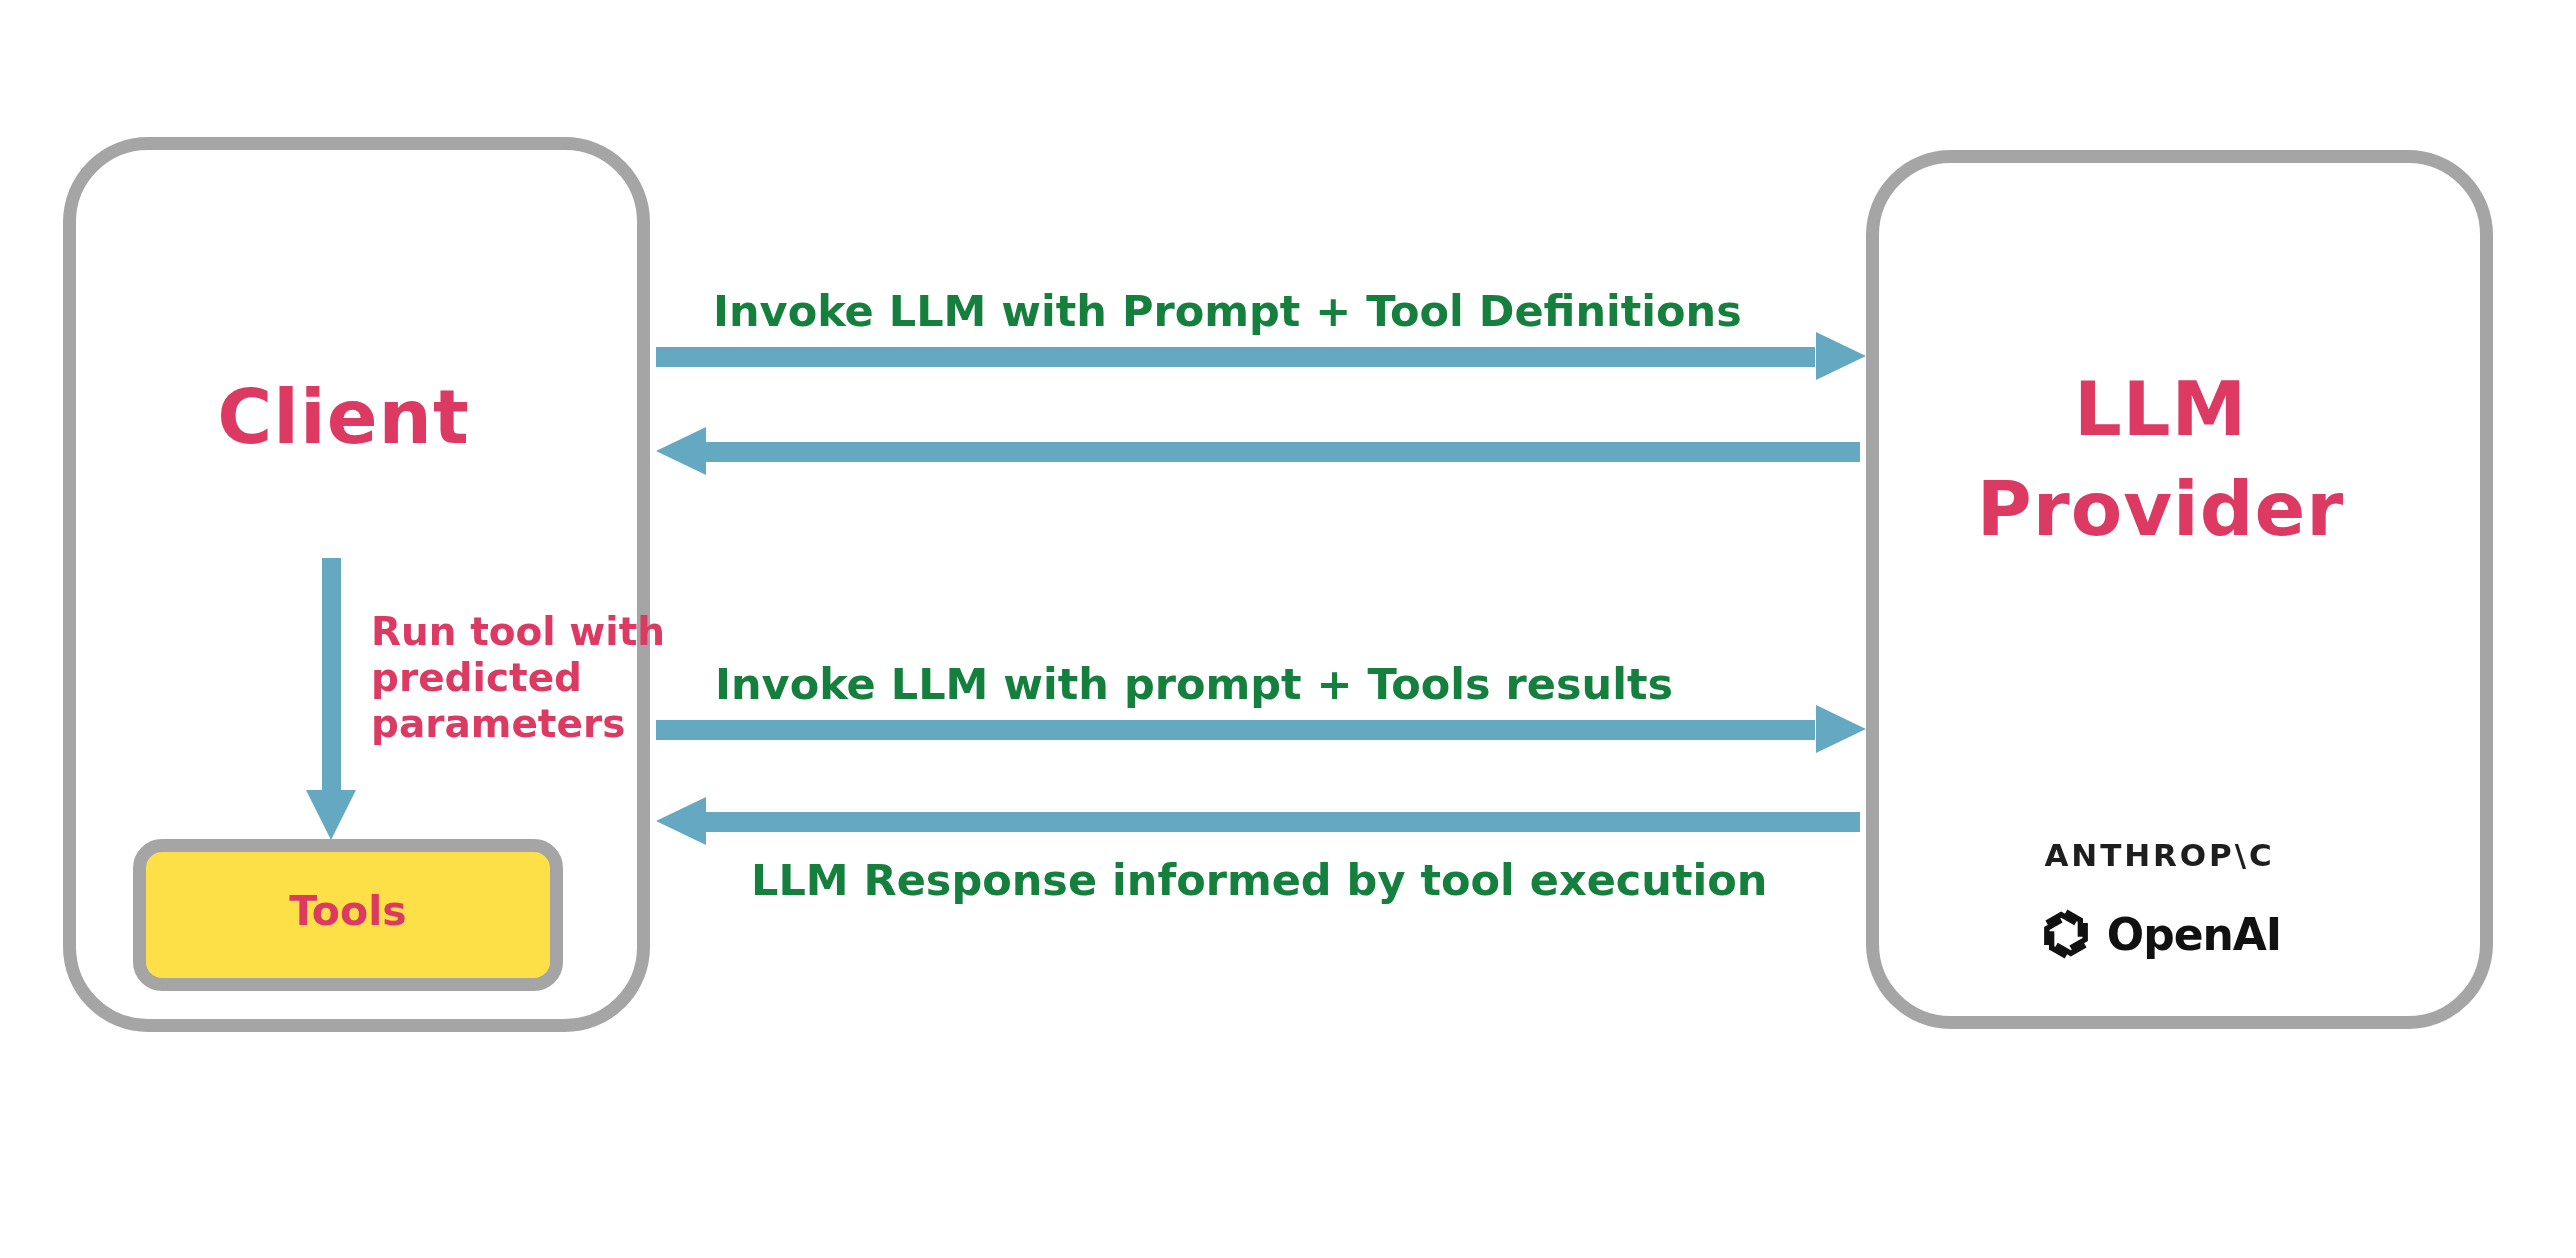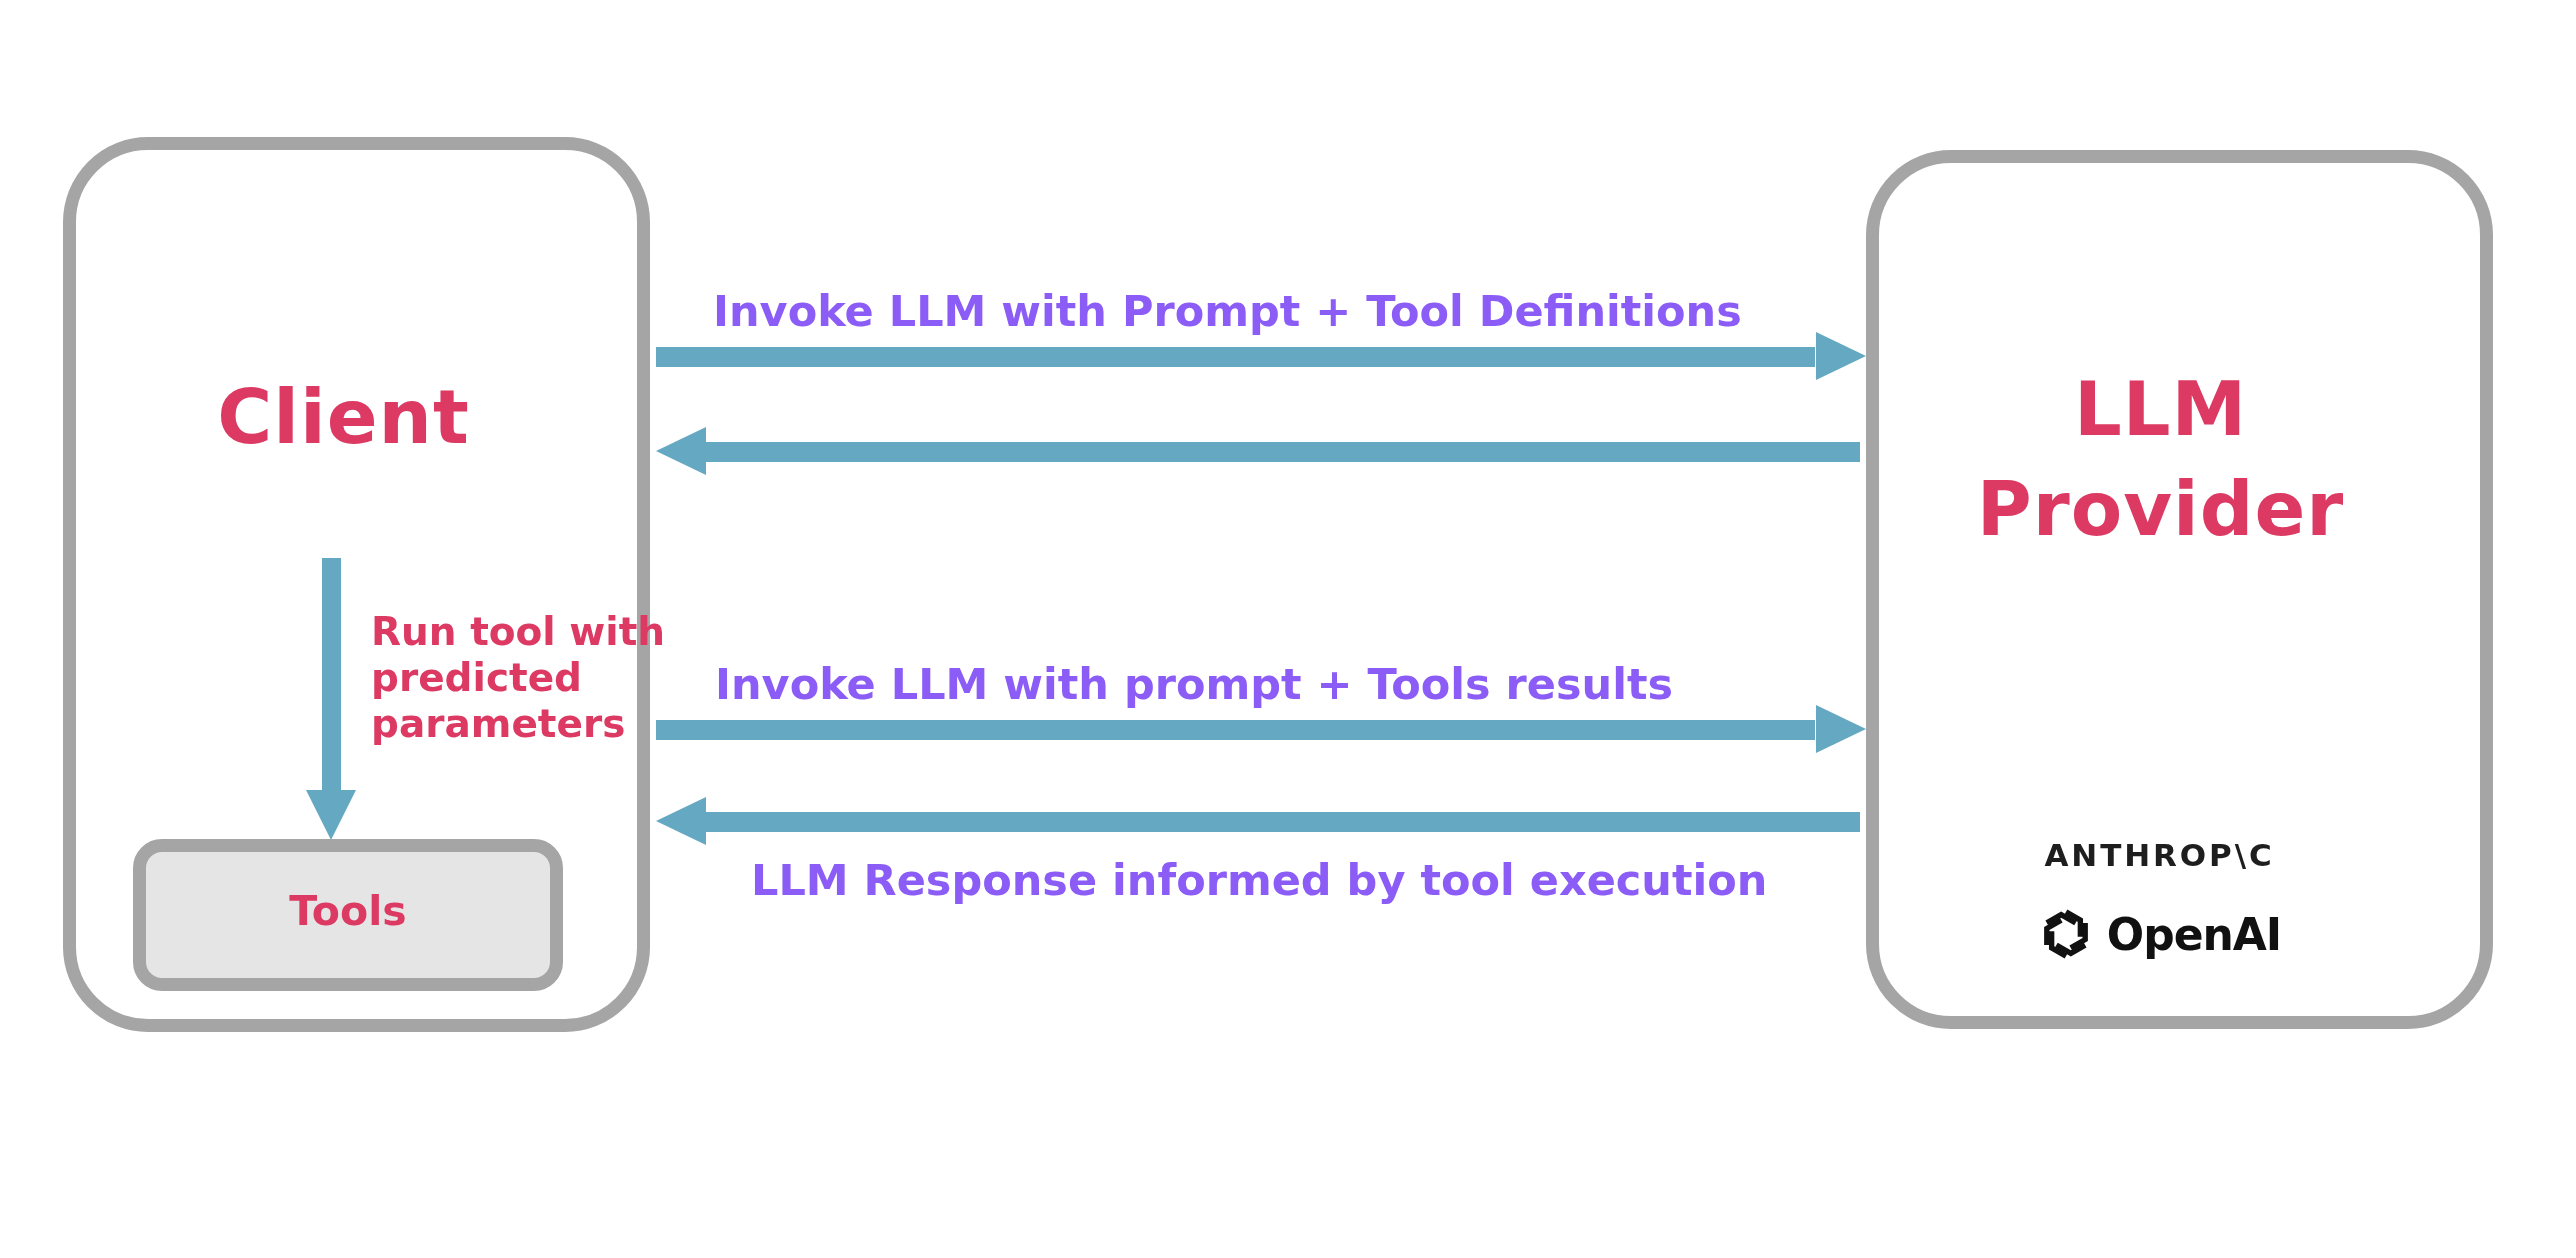--- a/index.html
+++ b/index.html
@@ -6,30 +6,30 @@
   .canvas{
     position:relative;width:2576px;height:1258px;background:#ffffff;overflow:hidden;
     font-family:"DejaVu Sans","Liberation Sans",sans-serif;
   }
   
   .entity-box{position:absolute;border:13.5px solid #a5a5a5;border-radius:85px;background:#ffffff;box-sizing:border-box;}
   .client-box{left:63px;top:137px;width:587px;height:895px;}
   .llm-box{left:1866px;top:150px;width:627px;height:879px;}
   .tools-box{
     position:absolute;left:133px;top:839px;width:430px;height:152px;
-    border:13.5px solid #a5a5a5;border-radius:29px;background:#e5e5e5;box-sizing:border-box;
+    border:13.5px solid #a5a5a5;border-radius:29px;background:#fde047;box-sizing:border-box;
     display:flex;align-items:center;justify-content:center;
   }
   .tools-box .tools-label{font-size:41px;font-weight:bold;color:#dc3a63;margin-top:-7.7px;}
   
   .box-title{position:absolute;text-align:center;color:#dc3a63;font-weight:bold;font-size:75px;line-height:100px;letter-spacing:1px;}
   .client-title{left:63px;width:561px;top:367px;}
   .llm-title{left:1866px;width:589px;top:359px;}
   
-  .arrow-label{position:absolute;color:#8b5cf6;font-weight:bold;font-size:43px;line-height:44px;white-space:nowrap;}
+  .arrow-label{position:absolute;color:#15803d;font-weight:bold;font-size:43px;line-height:44px;white-space:nowrap;}
   .label-req1{left:713px;top:289px;}
   .label-res1{left:747px;top:473px;}
   .label-req2{left:715px;top:662px;}
   .label-res2{left:751px;top:858px;}
   .run-tool-label{position:absolute;left:371px;top:609px;color:#dc3a63;font-weight:bold;font-size:39px;line-height:46px;white-space:pre-line;}
   
   .shaft-h{position:absolute;height:20px;background:#65a8c1;}
   .shaft-req1{left:656px;top:347px;width:1159px;}
   .shaft-res1{left:706px;top:442px;width:1154px;}
   .shaft-req2{left:656px;top:720px;width:1159px;}

